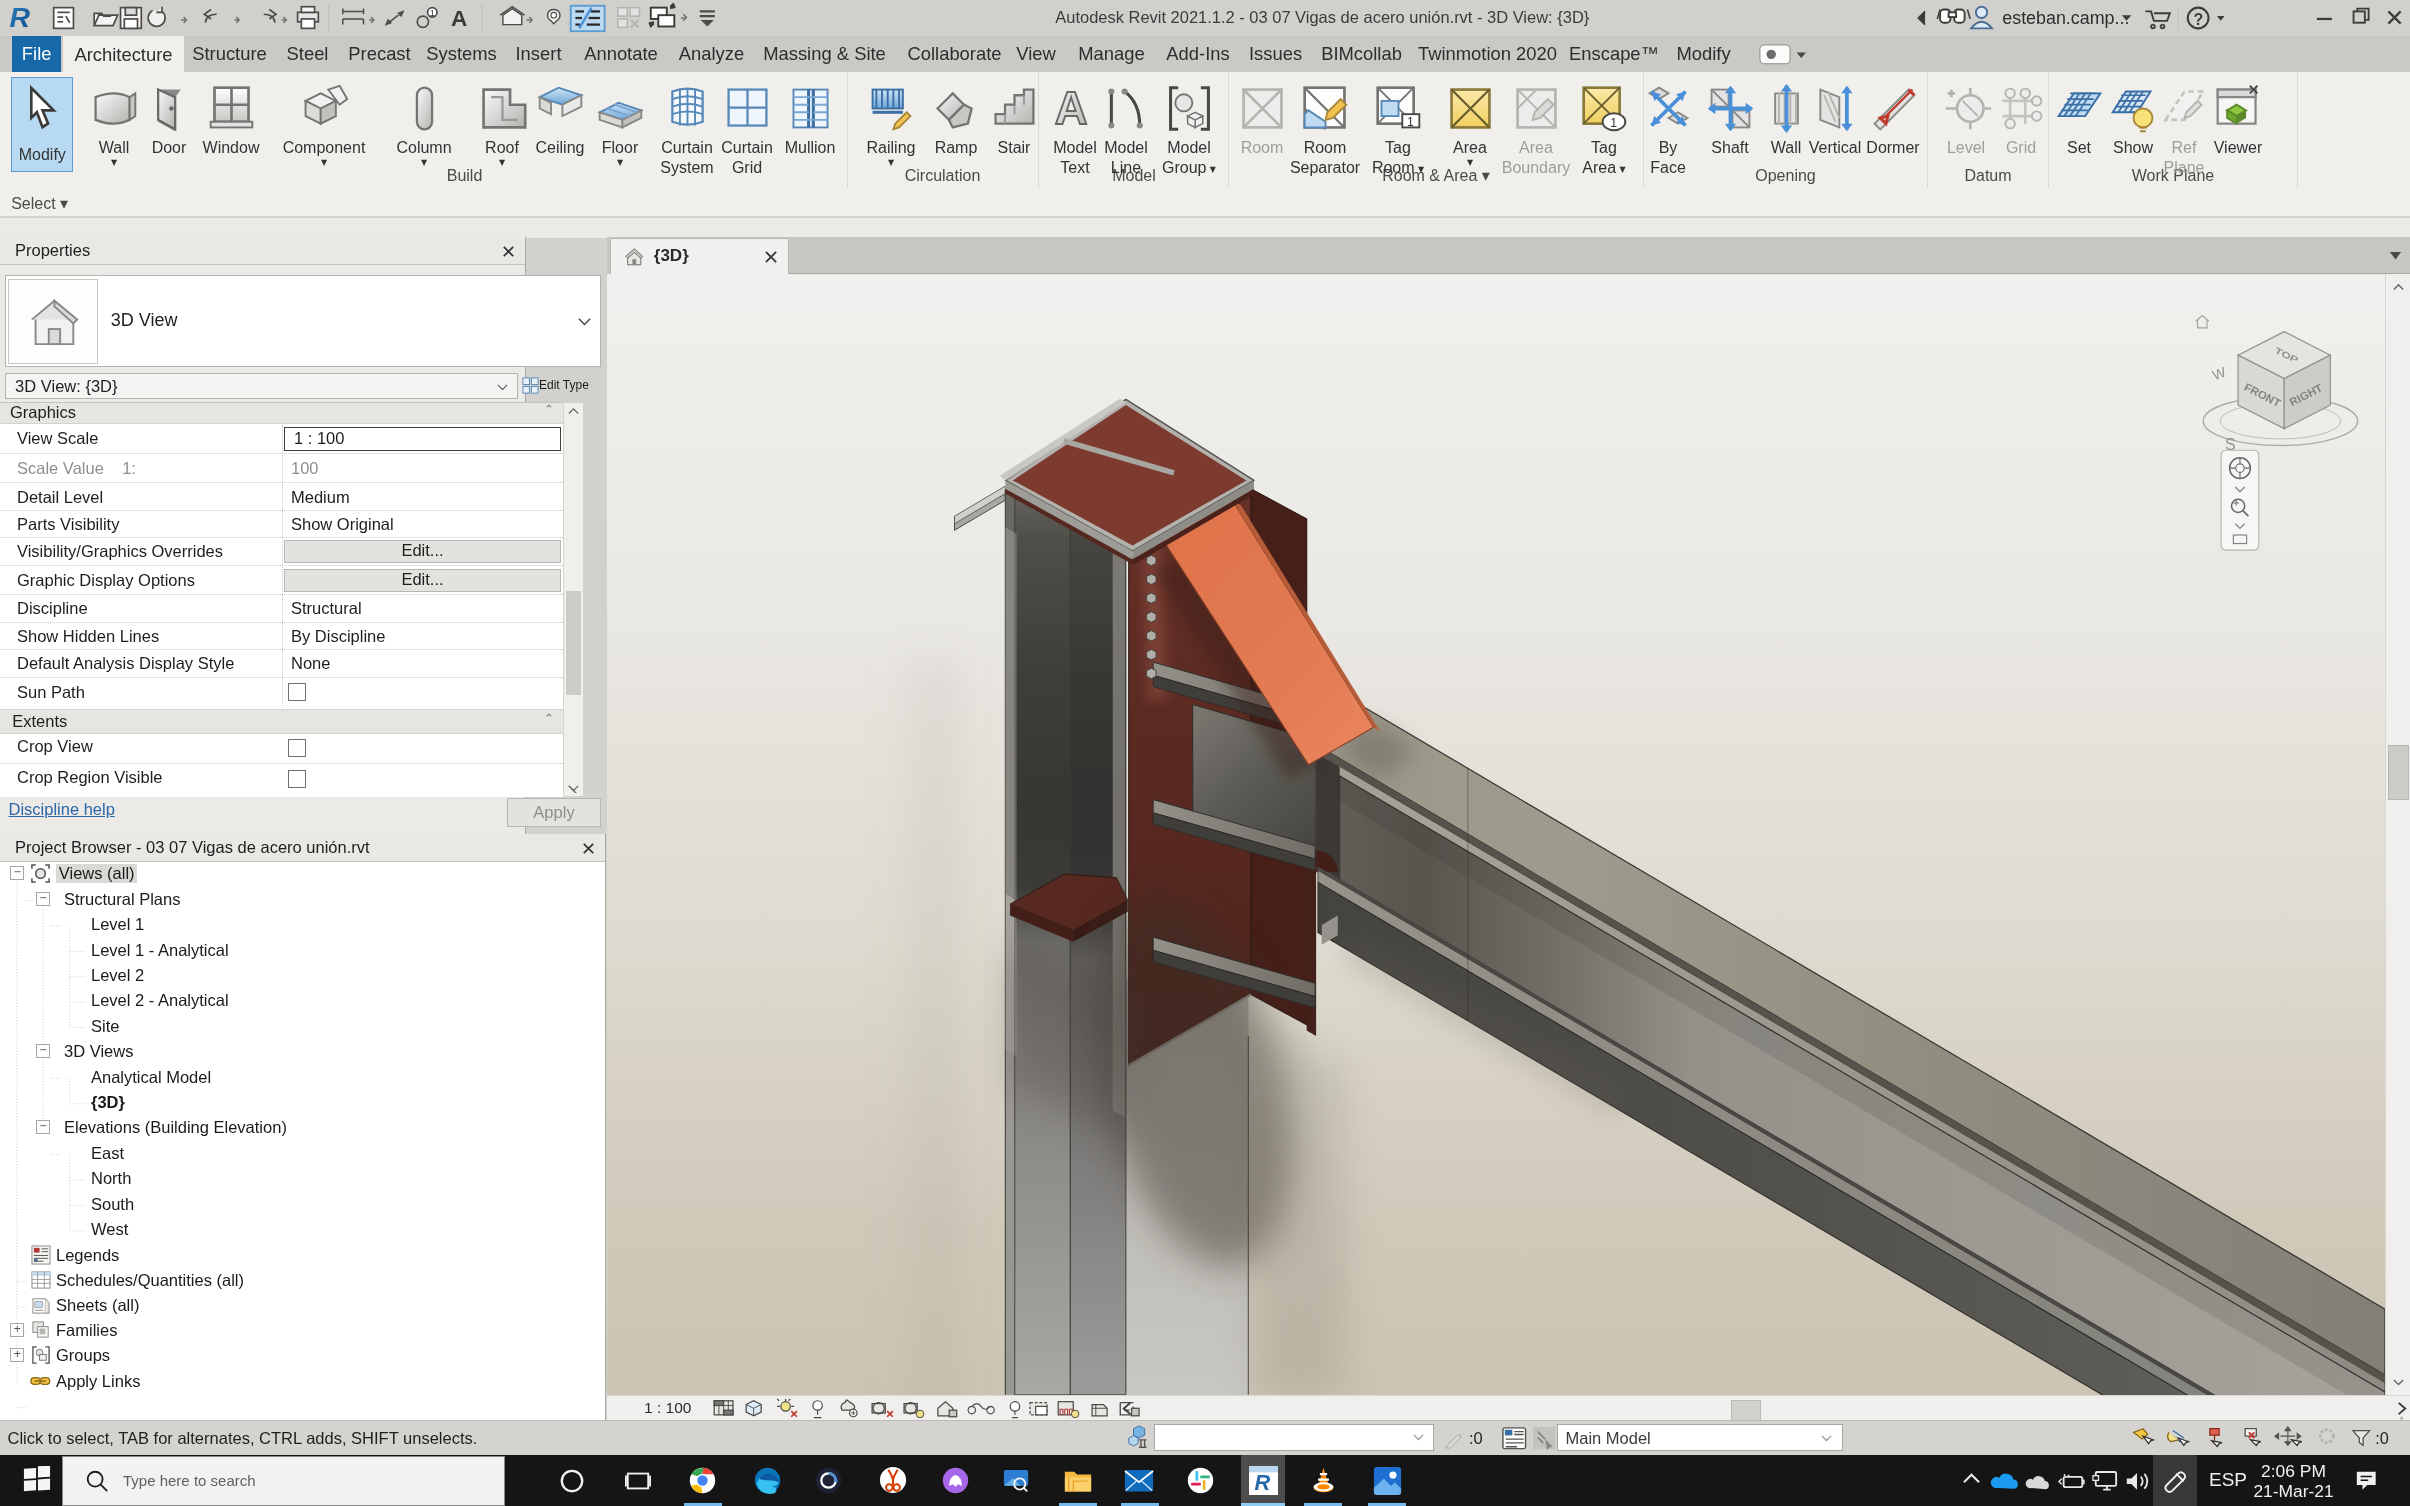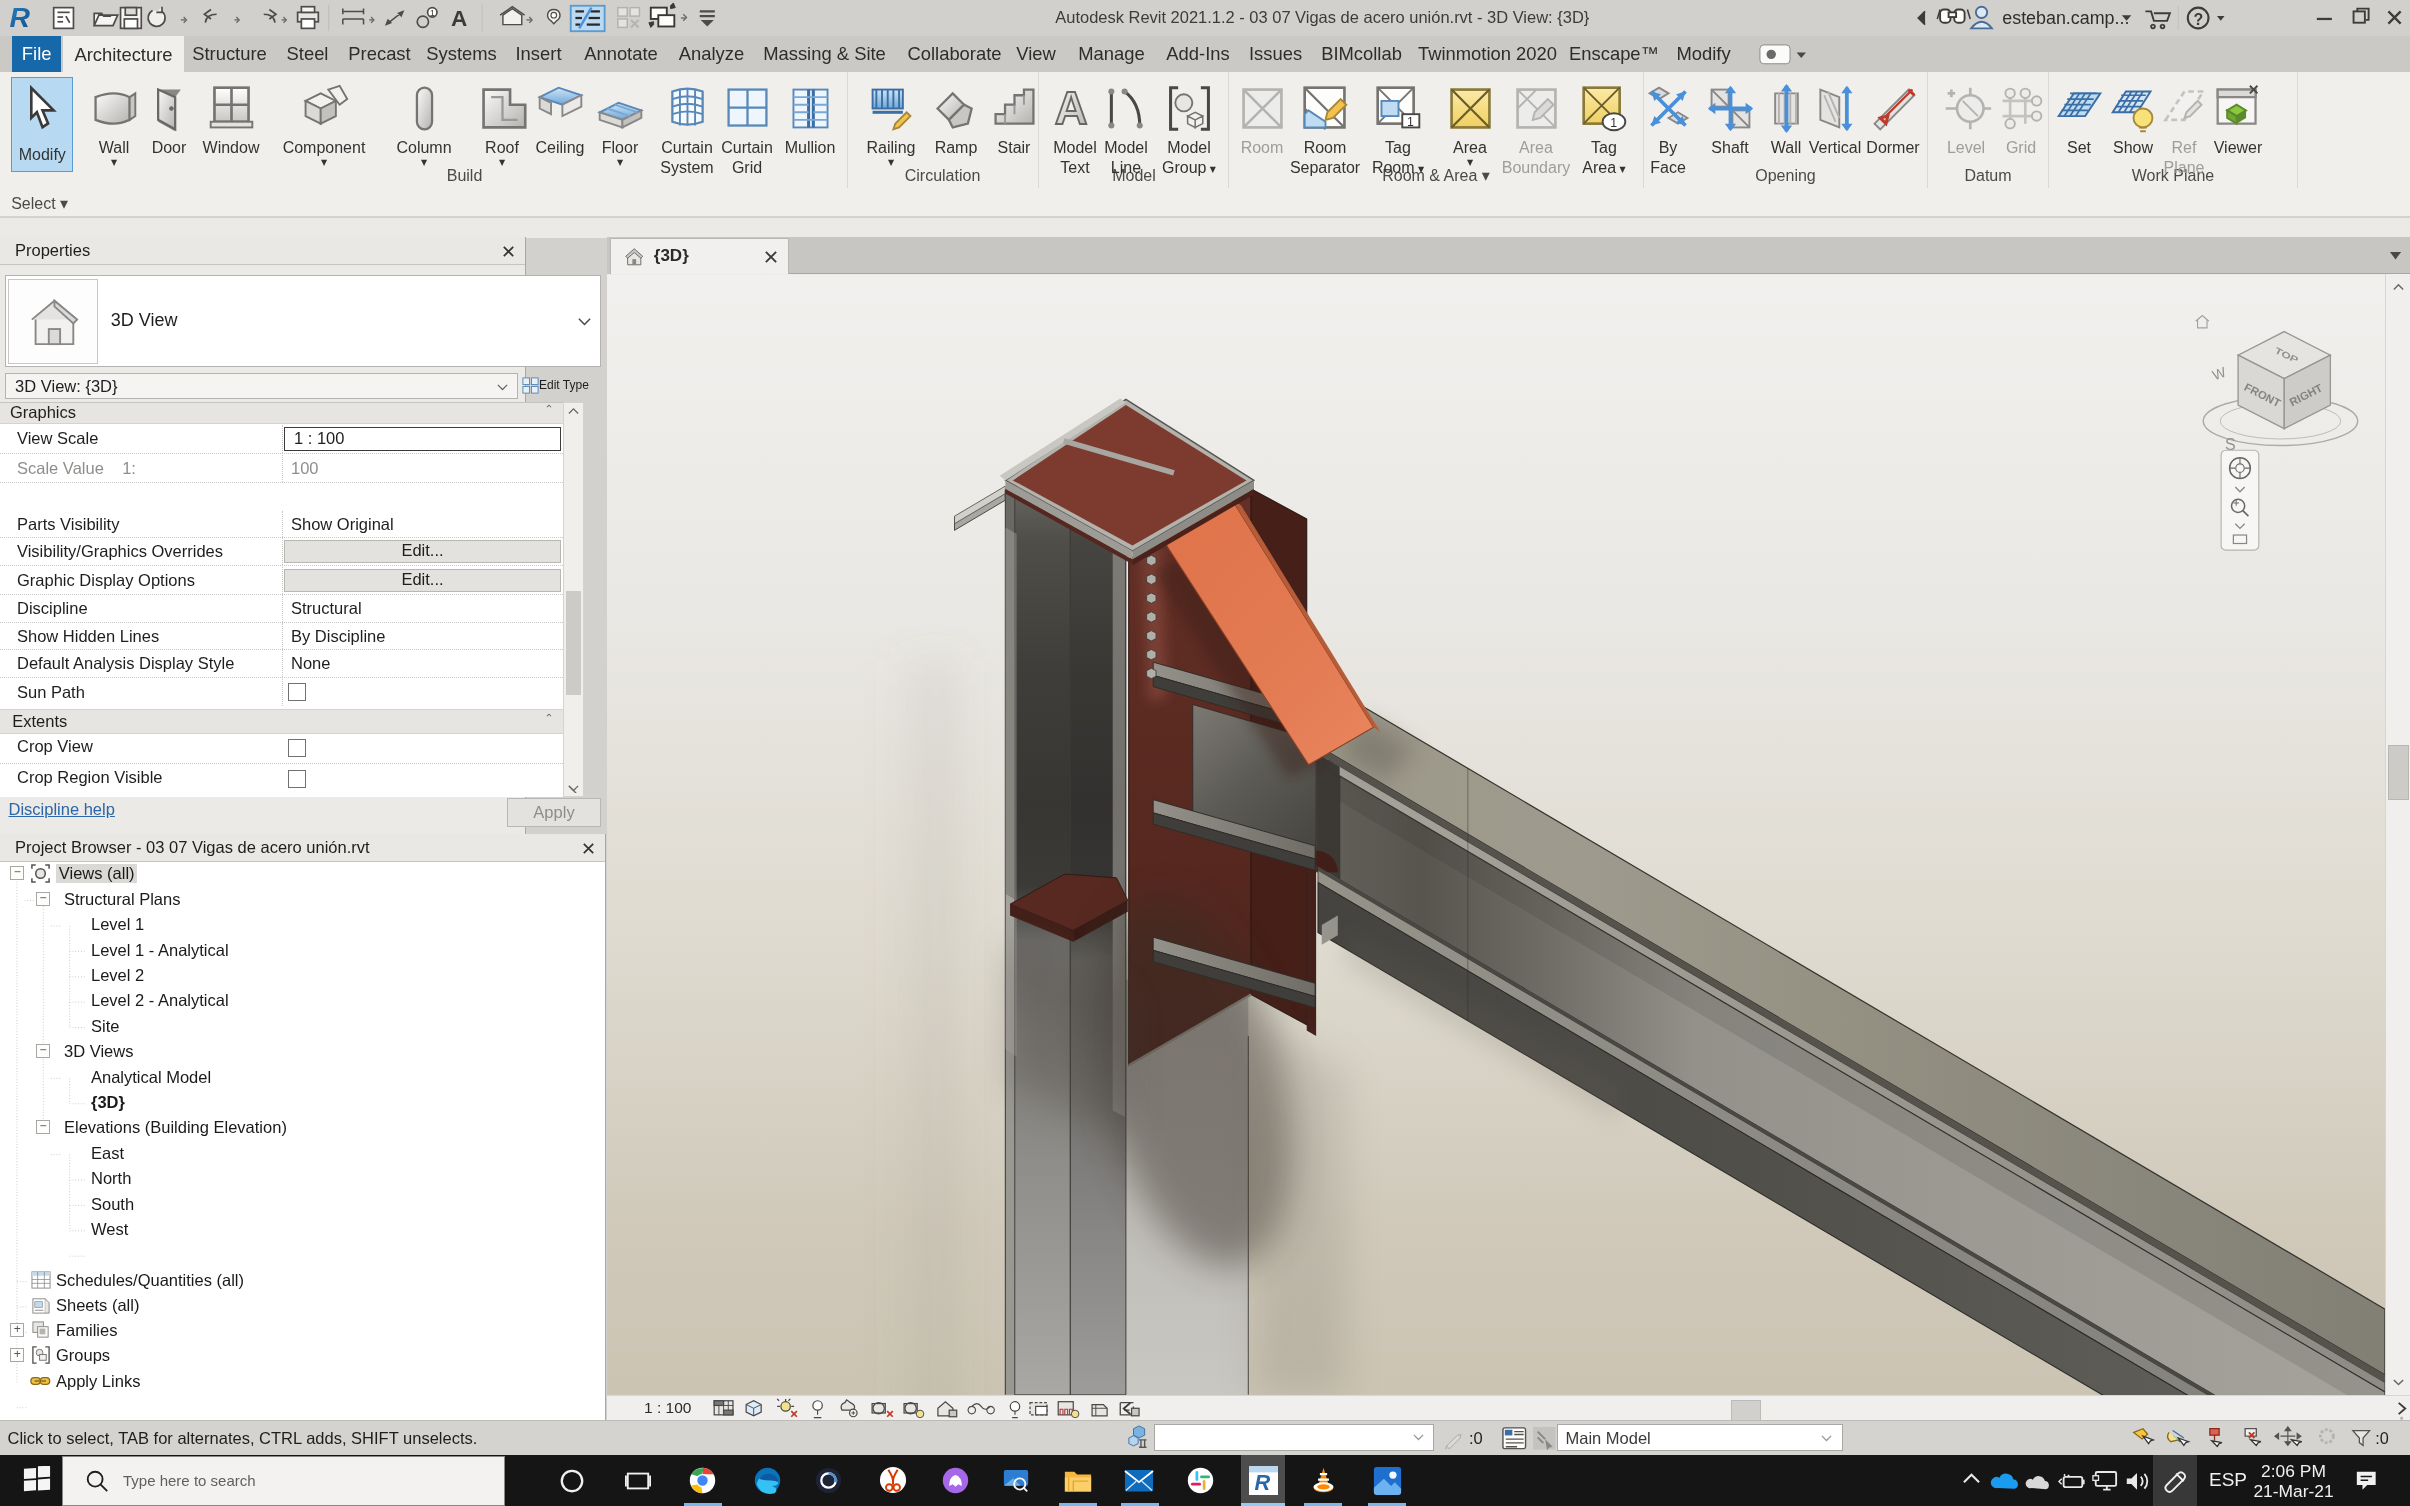--- a/index.html
+++ b/index.html
@@ -612,20 +612,25 @@
       <span class="plab">View Scale</span>
       <span class="pvline"></span>
       <span class="abs" style="left:284px;top:1.9px;width:277px;height:24.5px;background:#fff;border:0.9px solid #3c3c3c"></span>
       <span class="pval" style="left:294px">1 : 100</span>
     </div>
 <div class="prow" style="top:218px;color:#908e8b">
       <span class="plab">Scale Value&nbsp;&nbsp;&nbsp;&nbsp;1:</span>
       <span class="pvline"></span>
       <span class="pval">100</span>
     </div>
+<div class="prow" style="top:247px;height:27px">
+      <span class="plab">Detail Level</span>
+      <span class="pvline"></span>
+      <span class="pval">Medium</span>
+    </div>
 <div class="prow" style="top:274px;height:27px">
       <span class="plab">Parts Visibility</span>
       <span class="pvline"></span>
       <span class="pval">Show Original</span>
     </div>
 <div class="prow" style="top:301px;height:28px">
       <span class="plab">Visibility/Graphics Overrides</span>
       <span class="pvline"></span>
       <span class="pbtn">Edit...</span>
     </div>
@@ -748,20 +753,29 @@
       <span class="ttxt" style="left:91px">East</span>
     </div>
 <div class="trow" style="top:333px">
       <span class="ttxt" style="left:91px">North</span>
     </div>
 <div class="trow" style="top:359px">
       <span class="ttxt" style="left:91px">South</span>
     </div>
 <div class="trow" style="top:384px">
       <span class="ttxt" style="left:91px">West</span>
+    </div>
+<div class="trow" style="top:410px">
+      <svg class="ticon" style="left:31px" width="20" height="20" viewBox="0 0 21 21">
+        <rect x="1" y="1" width="19" height="19" fill="#f5f4f2" stroke="#8a8886"></rect>
+        <rect x="3" y="3" width="6" height="5" fill="#b03a3a"></rect>
+        <path d="M11 4 h7 m-7 3 h7 M3 11 h15 m-15 3 h15 m-15 3 h10" stroke="#55534f"></path>
+        <circle cx="5" cy="16" r="2" fill="#4a6d96"></circle>
+      </svg>
+      <span class="ttxt" style="left:56px">Legends</span>
     </div>
 <div class="trow" style="top:435px">
       <svg class="ticon" style="left:31px" width="20" height="20" viewBox="0 0 21 21">
         <rect x="1" y="2" width="19" height="17" fill="#fff" stroke="#8a8886"></rect>
         <rect x="1" y="2" width="19" height="4" fill="#c5d9ec"></rect>
         <path d="M1 10 h19 M1 14 h19 M7 2 v17 M14 2 v17" stroke="#8a8886" stroke-width="0.8"></path>
       </svg>
       <span class="ttxt" style="left:56px">Schedules/Quantities (all)</span>
     </div>
 <div class="trow" style="top:460px">

